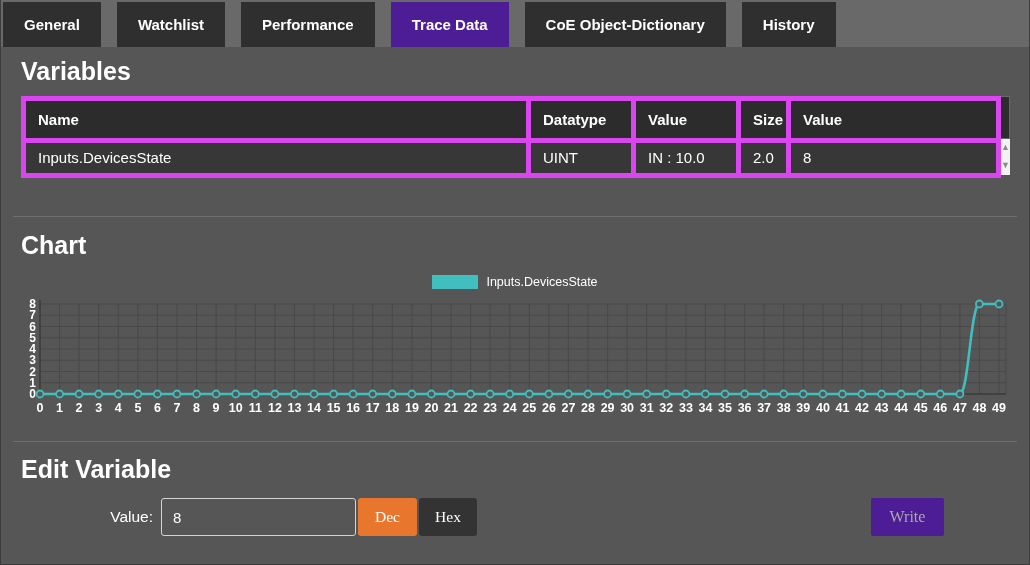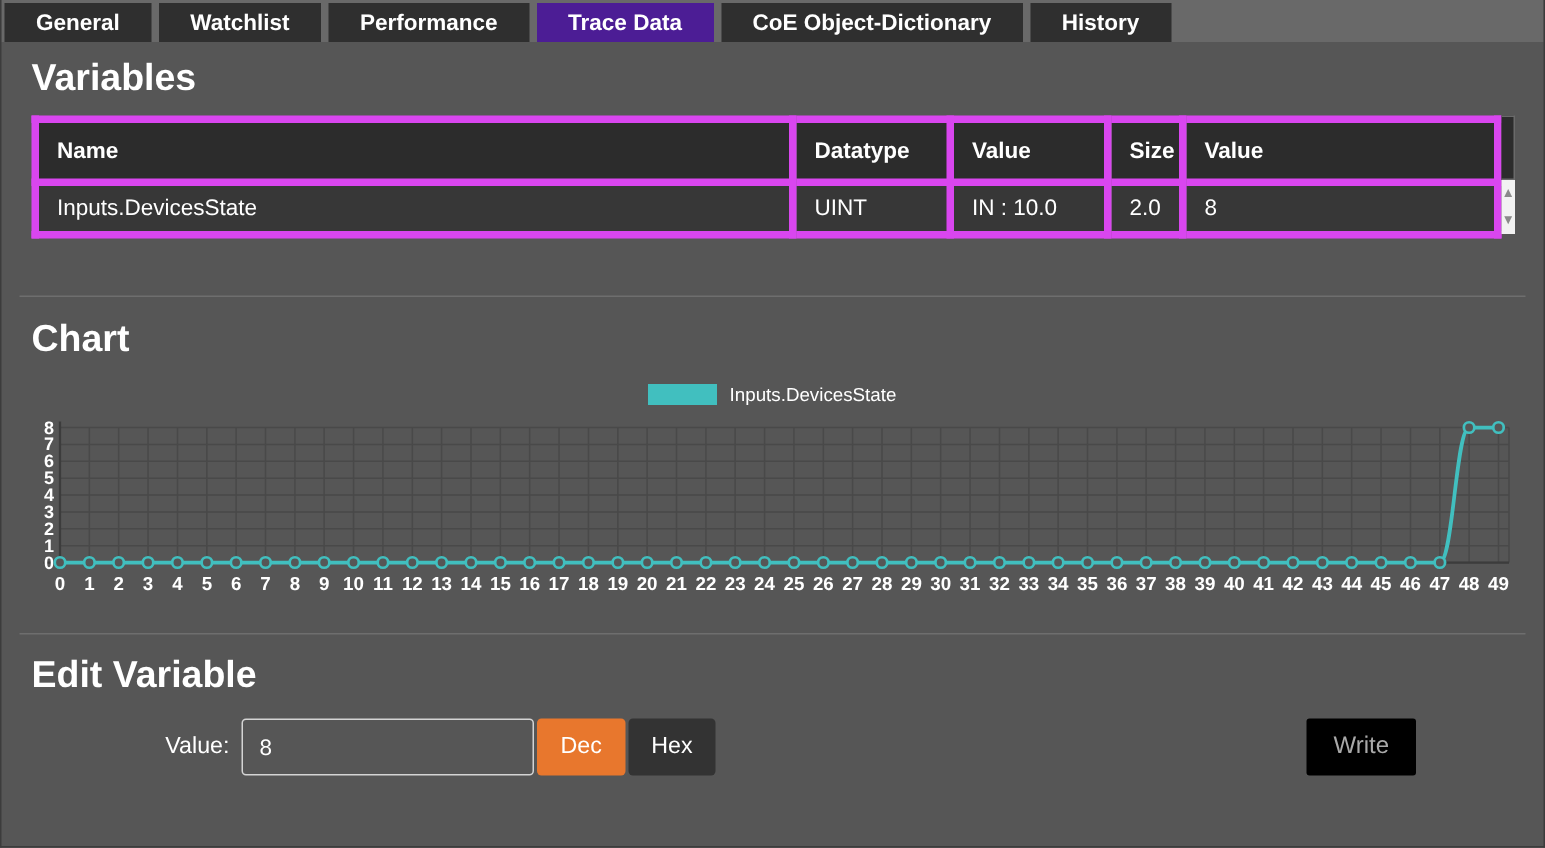--- a/index.html
+++ b/index.html
@@ -10,23 +10,23 @@
     background:#454545;
   }
   #app {
     width:1030px; height:565px;
     background:#565656;
     border:1px solid #3c3c3c; border-top:none;
     overflow:hidden;
   }
   
   .tabbar {
-    background:#696969; height:28px;
+    background:#696969; height:47px;
     display:flex; align-items:stretch;
-    padding:2px 2px 0 2px; gap:5px;
+    padding:2px 2px 0 2px; gap:16px;
   }
   .tab {
     background:#2f2f2f; color:#ffffff;
     font-weight:700; font-size:15px;
     padding:0 21px; display:flex; align-items:center;
     cursor:pointer; white-space:nowrap;
   }
   .tab.active { background:#4c1d95; }
   
   .section-title {
@@ -82,26 +82,26 @@
     width:132px; text-align:right; color:#ffffff;
     font-size:15.5px; margin-right:8px;
   }
   .value-input {
     width:195px; height:38px;
     background:transparent; border:1px solid #d4d4d4; border-radius:3px;
     color:#ffffff; font-size:15px; padding:0 0 0 11px;
     font-family:"Liberation Sans", sans-serif; outline:none;
   }
   .btn { border:none; border-radius:3px; height:38px; cursor:pointer;
-         font-family:Liberation Sans, sans-serif; }
+         font-family:Liberation Serif, serif; }
   .btn-dec { width:59px; margin-left:2px; background:#e8772d; color:#fff; font-size:15.5px; }
   .btn-hex { width:58px; margin-left:2px; background:#333333; color:#fff; font-size:15.5px; }
   .spacer { flex:1; }
   .btn-write {
-    width:73px; background:#000000; color:#a9a9a9;
+    width:73px; background:#4c1d95; color:#a9a9a9;
     font-size:16px; margin-right:65px; border-radius:2px;
   }
 </style>
 </head>
 <body>
 
 <div id="app">
 
   <div class="tabbar" id="tabbar">
       <div class="tab">General</div>

